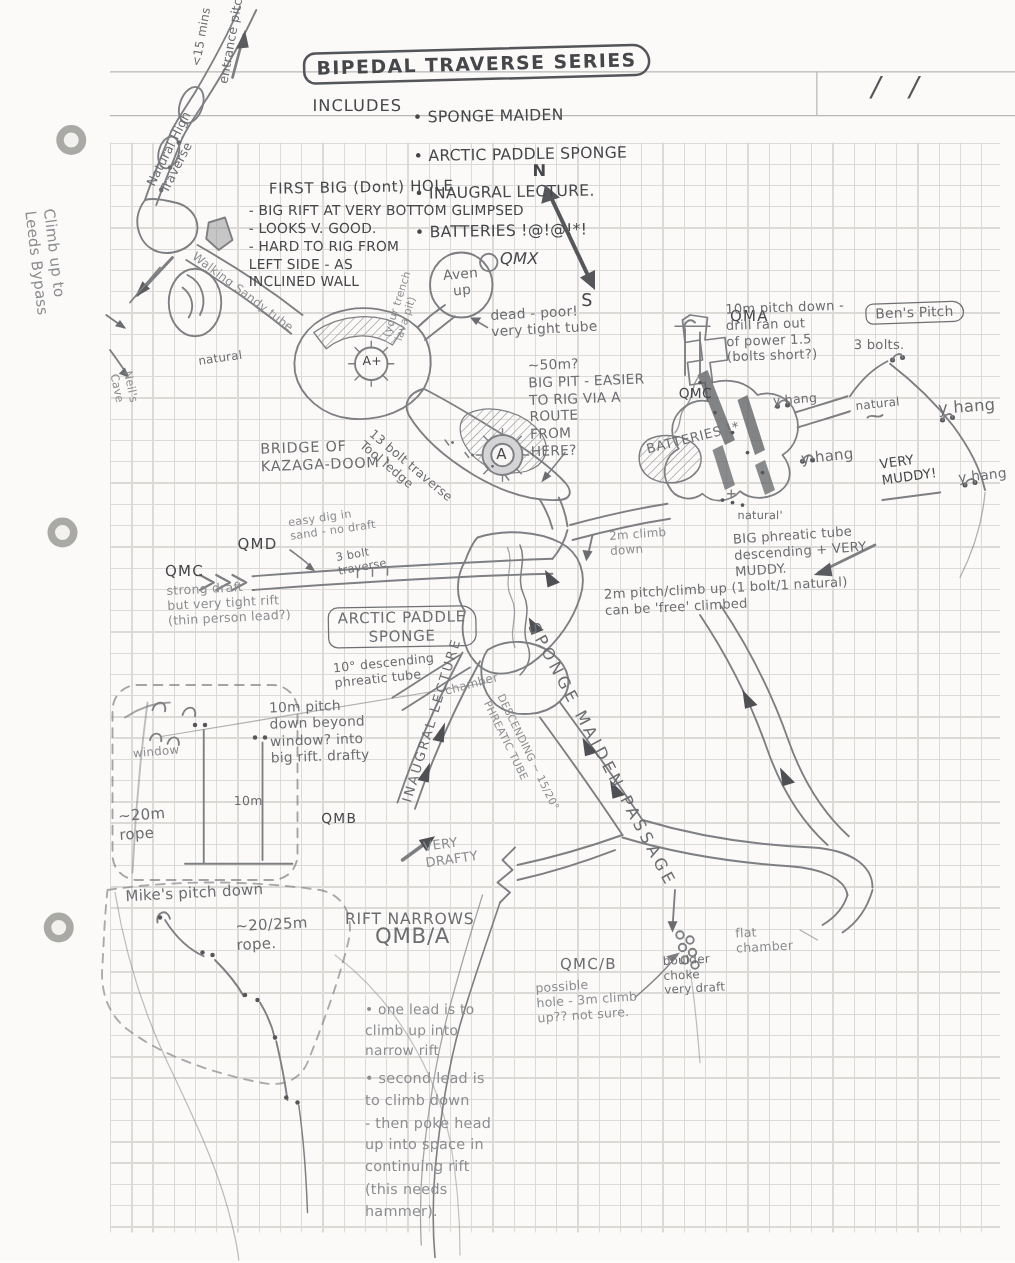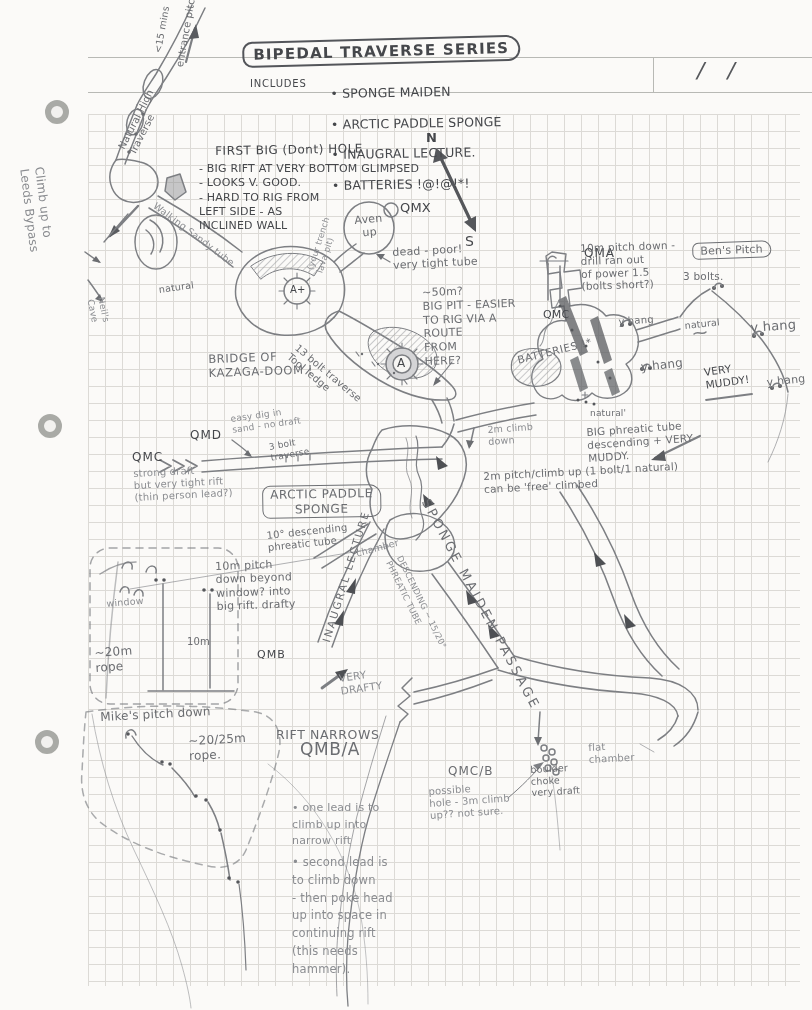--- a/index.html
+++ b/index.html
@@ -254,21 +254,21 @@
 
       <g stroke="#55575b">
         <path d="M438,152 L474,228" stroke-width="3.2"></path>
         <polygon points="436,148 433,163 448,158" fill="#55575b" stroke="none"></polygon>
         <polygon points="476,232 464,222 476,216" fill="#55575b" stroke="none"></polygon>
       </g>
     </g>
   </svg>
 
   <div class="lbl dark box" style="left:242px;top:42px;font-size:15px;font-weight:bold;letter-spacing:1.2px;transform:rotate(-1.5deg);">BIPEDAL TRAVERSE SERIES</div>
-  <div class="lbl dark" style="left:250px;top:78px;font-size:10px;letter-spacing:.8px;text-align:right;">INCLUDES</div>
+  <div class="lbl dark" style="left:250px;top:78px;font-size:13px;letter-spacing:.8px;text-align:right;">INCLUDES</div>
   <div class="lbl dark" style="left:330px;top:71px;font-size:12.5px;transform:rotate(-1deg);">
     <div>• SPONGE MAIDEN</div>
     <div>• ARCTIC PADDLE SPONGE</div>
     <div>• INAUGRAL LECTURE.</div>
     <div>• BATTERIES !@!@!*!</div>
   </div>
 
   <div class="lbl mid" style="left:174px;top:66px;font-size:10px;transform:rotate(-80deg);">entrance pitch</div>
   <div class="lbl mid" style="left:152px;top:52px;font-size:9.5px;transform:rotate(-80deg);">&lt;15 mins</div>
   <div class="lbl mid" style="left:116px;top:146px;font-size:10px;transform:rotate(-63deg);">Natural High
@@ -283,21 +283,21 @@
   <div class="lbl dark" style="left:215px;top:144px;font-size:12px;transform:rotate(-1deg);letter-spacing:.5px;">FIRST BIG (Dont) HOLE</div>
   <div class="lbl dark" style="left:199px;top:162px;font-size:11px;line-height:1.3;">- BIG RIFT AT VERY BOTTOM GLIMPSED
 - LOOKS V. GOOD.
 - HARD TO RIG FROM
 LEFT SIDE - AS
 INCLINED WALL</div>
   <div class="lbl faint" style="left:305px;top:268px;font-size:8.5px;transform:rotate(-72deg);">(your trench
 lava pit)</div>
   <div class="lbl mid" style="left:354px;top:214px;font-size:11px;text-align:center;transform:rotate(-5deg);">Aven
 up</div>
-  <div class="lbl dark" style="left:400px;top:200px;font-size:13px;">QMX</div>
+  <div class="lbl dark" style="left:400px;top:200px;font-size:13px;font-style:italic;">QMX</div>
   <div class="lbl dark" style="left:426px;top:130px;font-size:13px;font-weight:bold;">N</div>
   <div class="lbl dark" style="left:465px;top:233px;font-size:14px;">S</div>
   <div class="lbl mid" style="left:392px;top:246px;font-size:11px;transform:rotate(-3deg);">dead - poor!
 very tight tube</div>
   <div class="lbl mid" style="left:422px;top:286px;font-size:11px;transform:rotate(-2deg);line-height:1.25;">~50m?
 BIG PIT - EASIER
 TO RIG VIA A
 ROUTE
 FROM
 HERE?</div>

